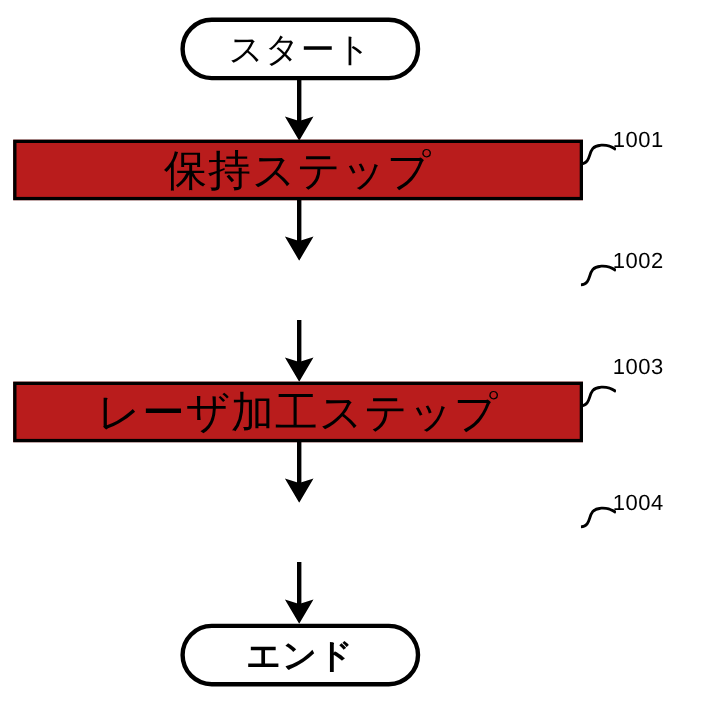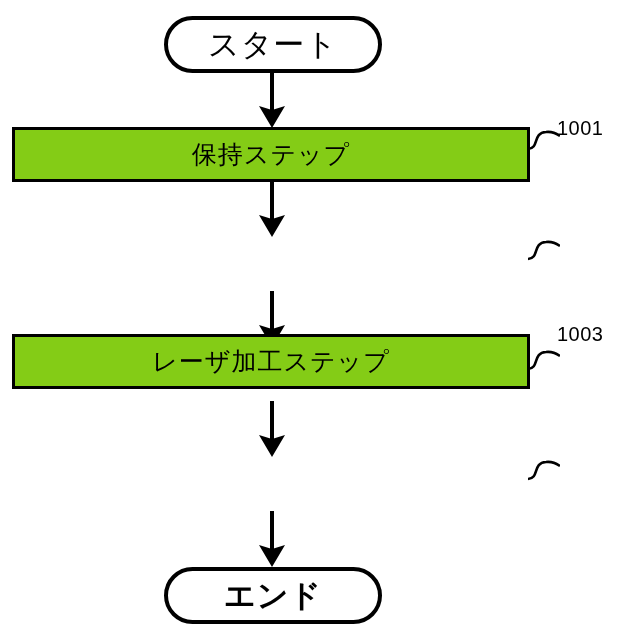--- a/index.html
+++ b/index.html
@@ -39,25 +39,25 @@
   }
   .terminal.start { top: 16px; }
   .terminal.end   { top: 567px; font-weight: bold; }
   .process {
     position: absolute;
     left: 12px;
     width: 518px;
     height: 55px;
     box-sizing: border-box;
     border: 3.5px solid #000000;
-    background: #84cc16;
+    background: #b91c1c;
     display: flex;
     align-items: center;
     justify-content: center;
-    font-size: 25px;
+    font-size: 39px;
     font-weight: 500;
     letter-spacing: 1px;
     white-space: nowrap;
   }
   .arrow {
     position: absolute;
     left: 257px;
     width: 30px;
   }
   .leader {
@@ -99,42 +99,44 @@
   <div class="ref-num" style="top:118px">1001</div>
 
   <svg class="arrow" style="top:181px" width="30" height="56" viewBox="0 0 30 56">
     <line x1="15" y1="0" x2="15" y2="40" stroke="#000" stroke-width="4"></line>
     <polygon points="2,34 15,38 28,34 15,56" fill="#000"></polygon>
   </svg>
 
   <svg class="leader" style="top:240px" viewBox="0 0 32 22">
     <path d="M0,19 C12,18 4,3 18,2 C23,1.5 28,3 32,6" fill="none" stroke="#000" stroke-width="2.6"></path>
   </svg>
+  <div class="ref-num" style="top:228px">1002</div>
 
   <svg class="arrow" style="top:291px" width="30" height="56" viewBox="0 0 30 56">
     <line x1="15" y1="0" x2="15" y2="40" stroke="#000" stroke-width="4"></line>
     <polygon points="2,34 15,38 28,34 15,56" fill="#000"></polygon>
   </svg>
 
-  <div class="process" style="top:334px">
+  <div class="process" style="top:347px">
     <span>レーザ加工ステップ</span>
   </div>
   <svg class="leader" style="top:350px" viewBox="0 0 32 22">
     <path d="M0,19 C12,18 4,3 18,2 C23,1.5 28,3 32,6" fill="none" stroke="#000" stroke-width="2.6"></path>
   </svg>
   <div class="ref-num" style="top:324px">1003</div>
 
   <svg class="arrow" style="top:401px" width="30" height="56" viewBox="0 0 30 56">
     <line x1="15" y1="0" x2="15" y2="40" stroke="#000" stroke-width="4"></line>
     <polygon points="2,34 15,38 28,34 15,56" fill="#000"></polygon>
   </svg>
 
   <svg class="leader" style="top:460px" viewBox="0 0 32 22">
     <path d="M0,19 C12,18 4,3 18,2 C23,1.5 28,3 32,6" fill="none" stroke="#000" stroke-width="2.6"></path>
   </svg>
+  <div class="ref-num" style="top:448px">1004</div>
 
   <svg class="arrow" style="top:511px" width="30" height="56" viewBox="0 0 30 56">
     <line x1="15" y1="0" x2="15" y2="40" stroke="#000" stroke-width="4"></line>
     <polygon points="2,34 15,38 28,34 15,56" fill="#000"></polygon>
   </svg>
 
   <div class="terminal end">
     <span>エンド</span>
   </div>
 

